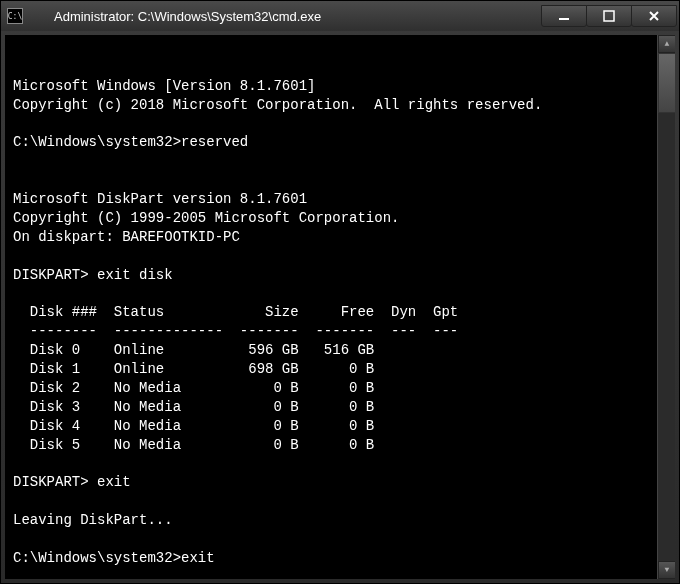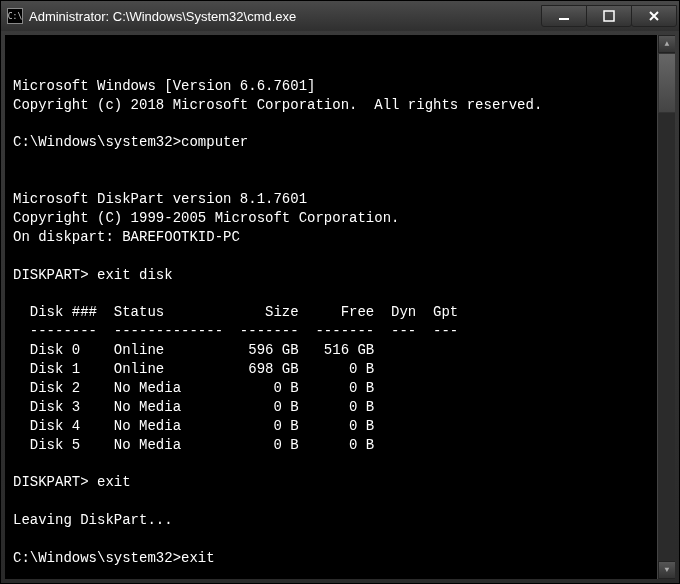--- a/index.html
+++ b/index.html
@@ -32,21 +32,21 @@
     background: #000;
     border: 1px solid #888;
     display: flex;
     align-items: center;
     justify-content: center;
     font-size: 8px;
     color: #ccc;
     font-family: monospace;
   }
   
-  .titlebar .title { flex: 1; }
+  .titlebar .title { flex: 1; margin-left: 25px; }
   
   .win-controls { display: flex; gap: 0; }
   .win-btn {
     width: 46px;
     height: 22px;
     background: linear-gradient(to bottom, #555 0%, #333 100%);
     border: 1px solid #222;
     color: #fff;
     display: flex;
     align-items: center;
@@ -125,24 +125,24 @@
       </div>
       <div class="win-btn">
         <svg width="12" height="12" viewBox="0 0 12 12">
             <path d="M2 2 L10 10 M10 2 L2 10" stroke="#fff" stroke-width="2"></path>
           </svg>
       </div>
     </div>
   </div>
 
   <div class="console-area">
-    <div class="console-content"><span>Microsoft Windows [Version 6.6.7601]</span>
+    <div class="console-content"><span>Microsoft Windows [Version 8.1.7601]</span>
 <span>Copyright (c) 2018 Microsoft Corporation.  All rights reserved.</span>
 
-<span>C:\Windows\system32&gt;</span><span>computer</span>
+<span>C:\Windows\system32&gt;</span><span>reserved</span>
 
 
 <span>Microsoft DiskPart version 8.1.7601</span>
 <span>Copyright (C) 1999-2005 Microsoft Corporation.</span>
 <span>On diskpart: BAREFOOTKID-PC</span>
 
 <span>DISKPART&gt; </span><span>exit disk</span>
 
 <span id="disk-table">  Disk ###  Status            Size     Free  Dyn  Gpt
   --------  -------------  -------  -------  ---  ---

